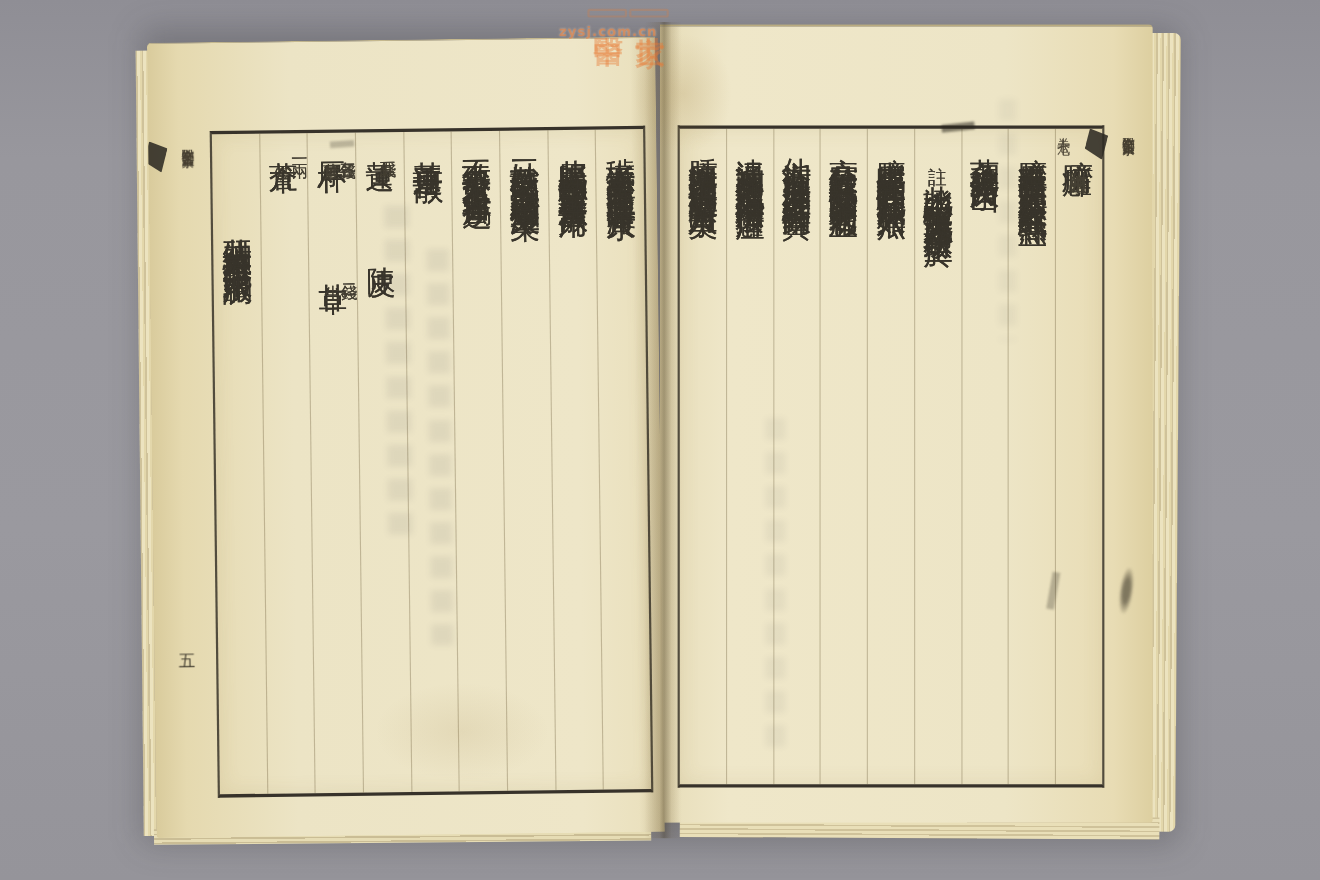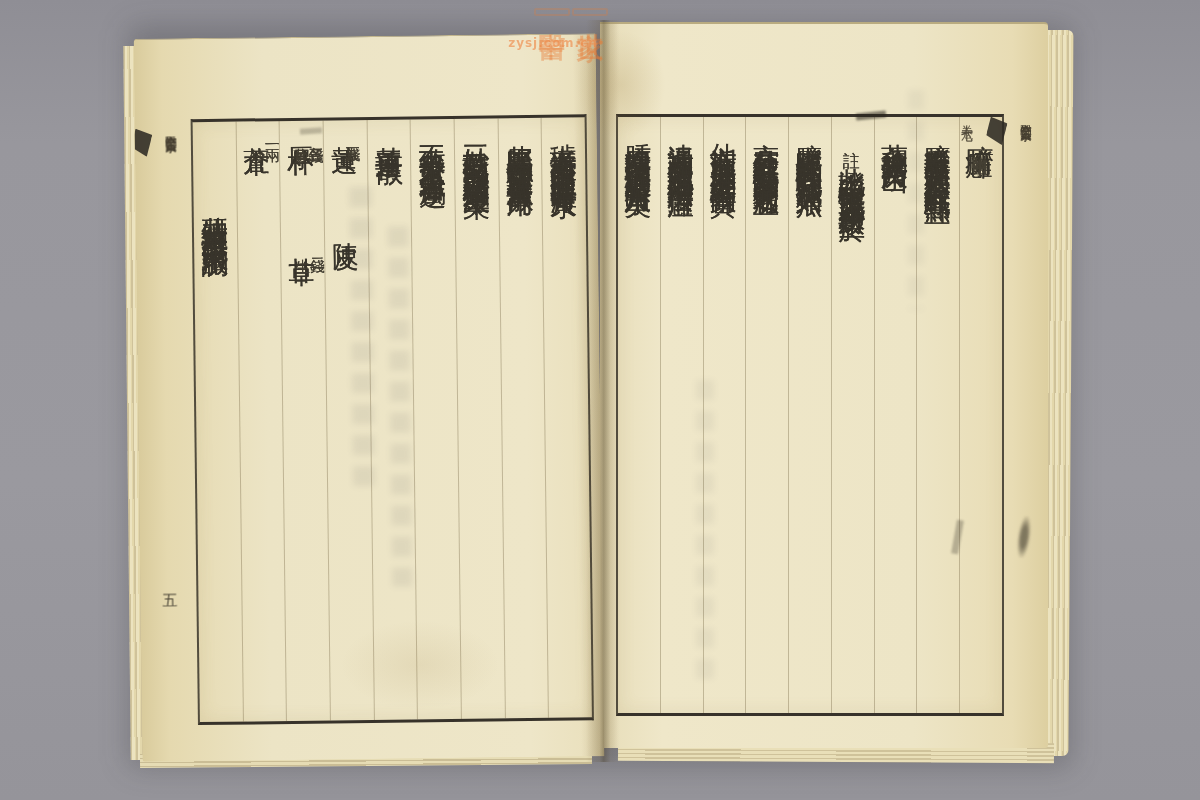--- a/index.html
+++ b/index.html
@@ -71,21 +71,21 @@
     writing-mode:horizontal-tb;color:rgba(45,40,30,.85);filter:blur(.3px);}
   .edge-mark{position:absolute;left:1018px;top:516px;width:12px;height:42px;
     background:radial-gradient(ellipse at center,rgba(45,40,30,.55) 0 35%,rgba(45,40,30,0) 75%);
     filter:blur(1px);transform:rotate(8deg);}
   
   .watermark{position:absolute;left:498px;top:8px;width:110px;text-align:center;z-index:5;}
   .wm-blocks{display:flex;justify-content:flex-end;gap:2px;}
   .wm-block{writing-mode:vertical-rl;text-orientation:upright;font-size:27px;line-height:30px;
     font-weight:bold;color:rgba(231,122,52,.42);border:2px solid rgba(231,122,52,.25);
     padding:2px 1px;border-radius:2px;filter:blur(.4px);}
-  .wm-url{margin-top:20px;font-size:12px;font-weight:bold;letter-spacing:1px;
+  .wm-url{margin-top:6px;font-size:12px;font-weight:bold;letter-spacing:1px;
     color:rgba(233,120,48,.55);text-shadow:0 0 2px rgba(255,240,220,.5);filter:blur(.3px);}
   
   .stain{position:absolute;border-radius:50%;pointer-events:none;}
   .stain.s1{left:576px;top:30px;width:90px;height:110px;
     background:radial-gradient(ellipse,rgba(150,118,55,.18),rgba(150,118,55,0) 70%);}
   .stain.s2{left:340px;top:620px;width:160px;height:90px;
     background:radial-gradient(ellipse,rgba(140,110,50,.10),rgba(140,110,50,0) 70%);}
   .smudge{position:absolute;background:rgba(40,36,28,.55);filter:blur(1.2px);pointer-events:none;}
   .smudge.m1{left:856px;top:112px;width:30px;height:7px;transform:rotate(-6deg);}
   .smudge.m2{left:954px;top:520px;width:7px;height:34px;transform:rotate(10deg);opacity:.5;}

